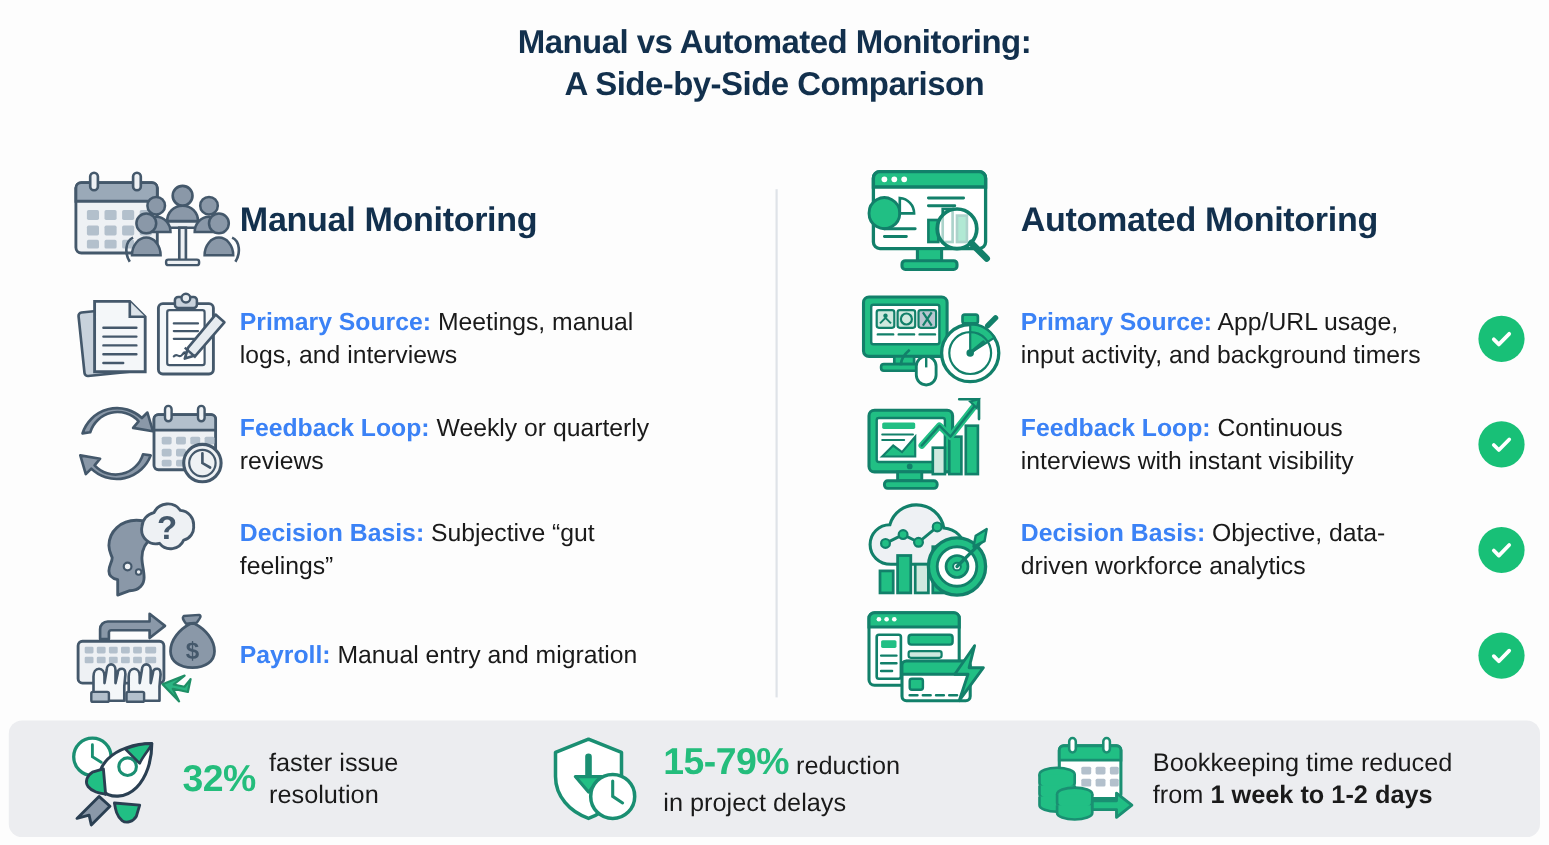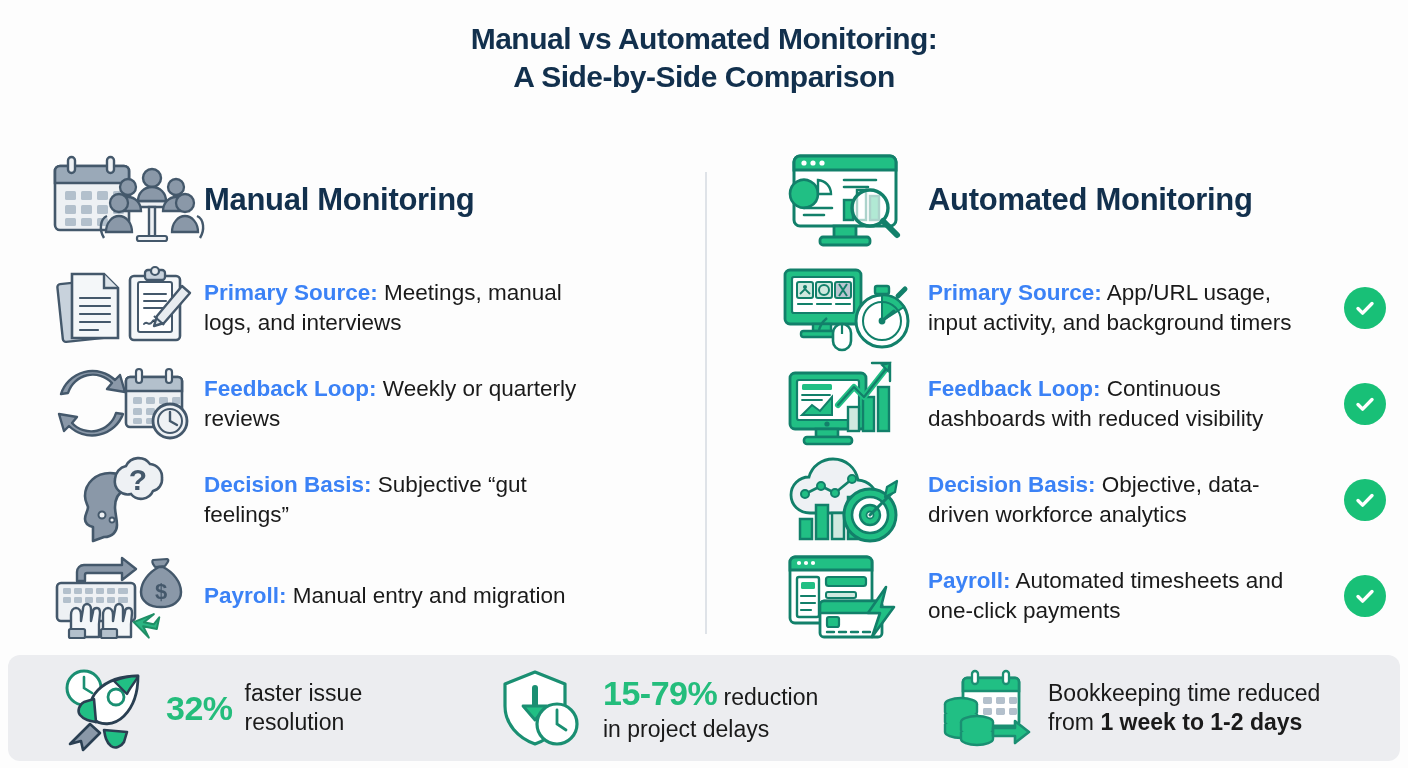--- a/index.html
+++ b/index.html
@@ -44,21 +44,21 @@
     left: 705px;
     top: 172px;
     width: 2px;
     height: 462px;
     background: #dfe3e8;
   }
   .column {
     position: absolute;
     top: 152px;
   }
-  .col-left  { left: 44px;  width: 620px; }
+  .col-left  { left: 58px;  width: 620px; }
   .col-right { left: 768px; width: 610px; }
 
   .col-head {
     display: flex;
     align-items: center;
     height: 96px;
     margin-bottom: 12px;
   }
   .col-head .icon-box {
     width: 160px;
@@ -424,21 +424,21 @@
           <rect x="77" y="36" width="11" height="34" fill="#21bf84" stroke="#12806a" stroke-width="2.4"></rect>
           <rect x="92" y="26" width="11" height="44" fill="#21bf84" stroke="#12806a" stroke-width="2.4"></rect>
           <path d="M52 44l16-18 10 10 22-28" fill="none" stroke="#21bf84" stroke-width="6" stroke-linecap="round" stroke-linejoin="round"></path>
           <path d="M52 44l16-18 10 10 22-28" fill="none" stroke="#12806a" stroke-width="2.2" stroke-linecap="round" stroke-linejoin="round"></path>
           <path d="M86 2h18v18" fill="none" stroke="#12806a" stroke-width="2.4" stroke-linecap="round"></path>
           <path d="M104 2l-8 2 6 6z" fill="#21bf84" stroke="#12806a" stroke-width="2"></path>
         </svg>
       </div>
       <div class="row-text">
         <b>Feedback Loop:</b>
-        <span>Continuous dashboards with reduced visibility</span>
+        <span>Continuous interviews with instant visibility</span>
       </div>
       <div class="check">
         <svg width="24" height="24" viewBox="0 0 24 24">
             <path d="M5 12.5l4.6 4.6L19 7.5" fill="none" stroke="#ffffff" stroke-width="3.4" stroke-linecap="round" stroke-linejoin="round"></path>
           </svg>
       </div>
     </div>
 
     <div class="row">
       <div class="icon-box">
@@ -495,24 +495,20 @@
           <rect x="40" y="39" width="30" height="6" rx="2" fill="#cfe9df" stroke="#12806a" stroke-width="2"></rect>
           <rect x="34" y="48" width="62" height="36" rx="4" fill="#ffffff" stroke="#12806a" stroke-width="2.8"></rect>
           <path d="M34 52a4 4 0 0 1 4-4h54a4 4 0 0 1 4 4v8H34z" fill="#21bf84" stroke="#12806a" stroke-width="2.6"></path>
           <rect x="41" y="64" width="12" height="10" rx="2" fill="#21bf84" stroke="#12806a" stroke-width="2.2"></rect>
           <g stroke="#12806a" stroke-width="2.4" stroke-linecap="round" stroke-dasharray="7 5">
               <path d="M41 79h44"></path>
             </g>
           <path d="M100 34l-18 26h12l-8 24 22-30h-13z" fill="#21bf84" stroke="#12806a" stroke-width="2.6" stroke-linejoin="round"></path>
         </svg>
       </div>
-      <div class="row-text">
-        <b>Payroll:</b>
-        <span>Automated timesheets and one-click payments</span>
-      </div>
       <div class="check">
         <svg width="24" height="24" viewBox="0 0 24 24">
             <path d="M5 12.5l4.6 4.6L19 7.5" fill="none" stroke="#ffffff" stroke-width="3.4" stroke-linecap="round" stroke-linejoin="round"></path>
           </svg>
       </div>
     </div>
   </div>
 
   <div class="footer">
 

